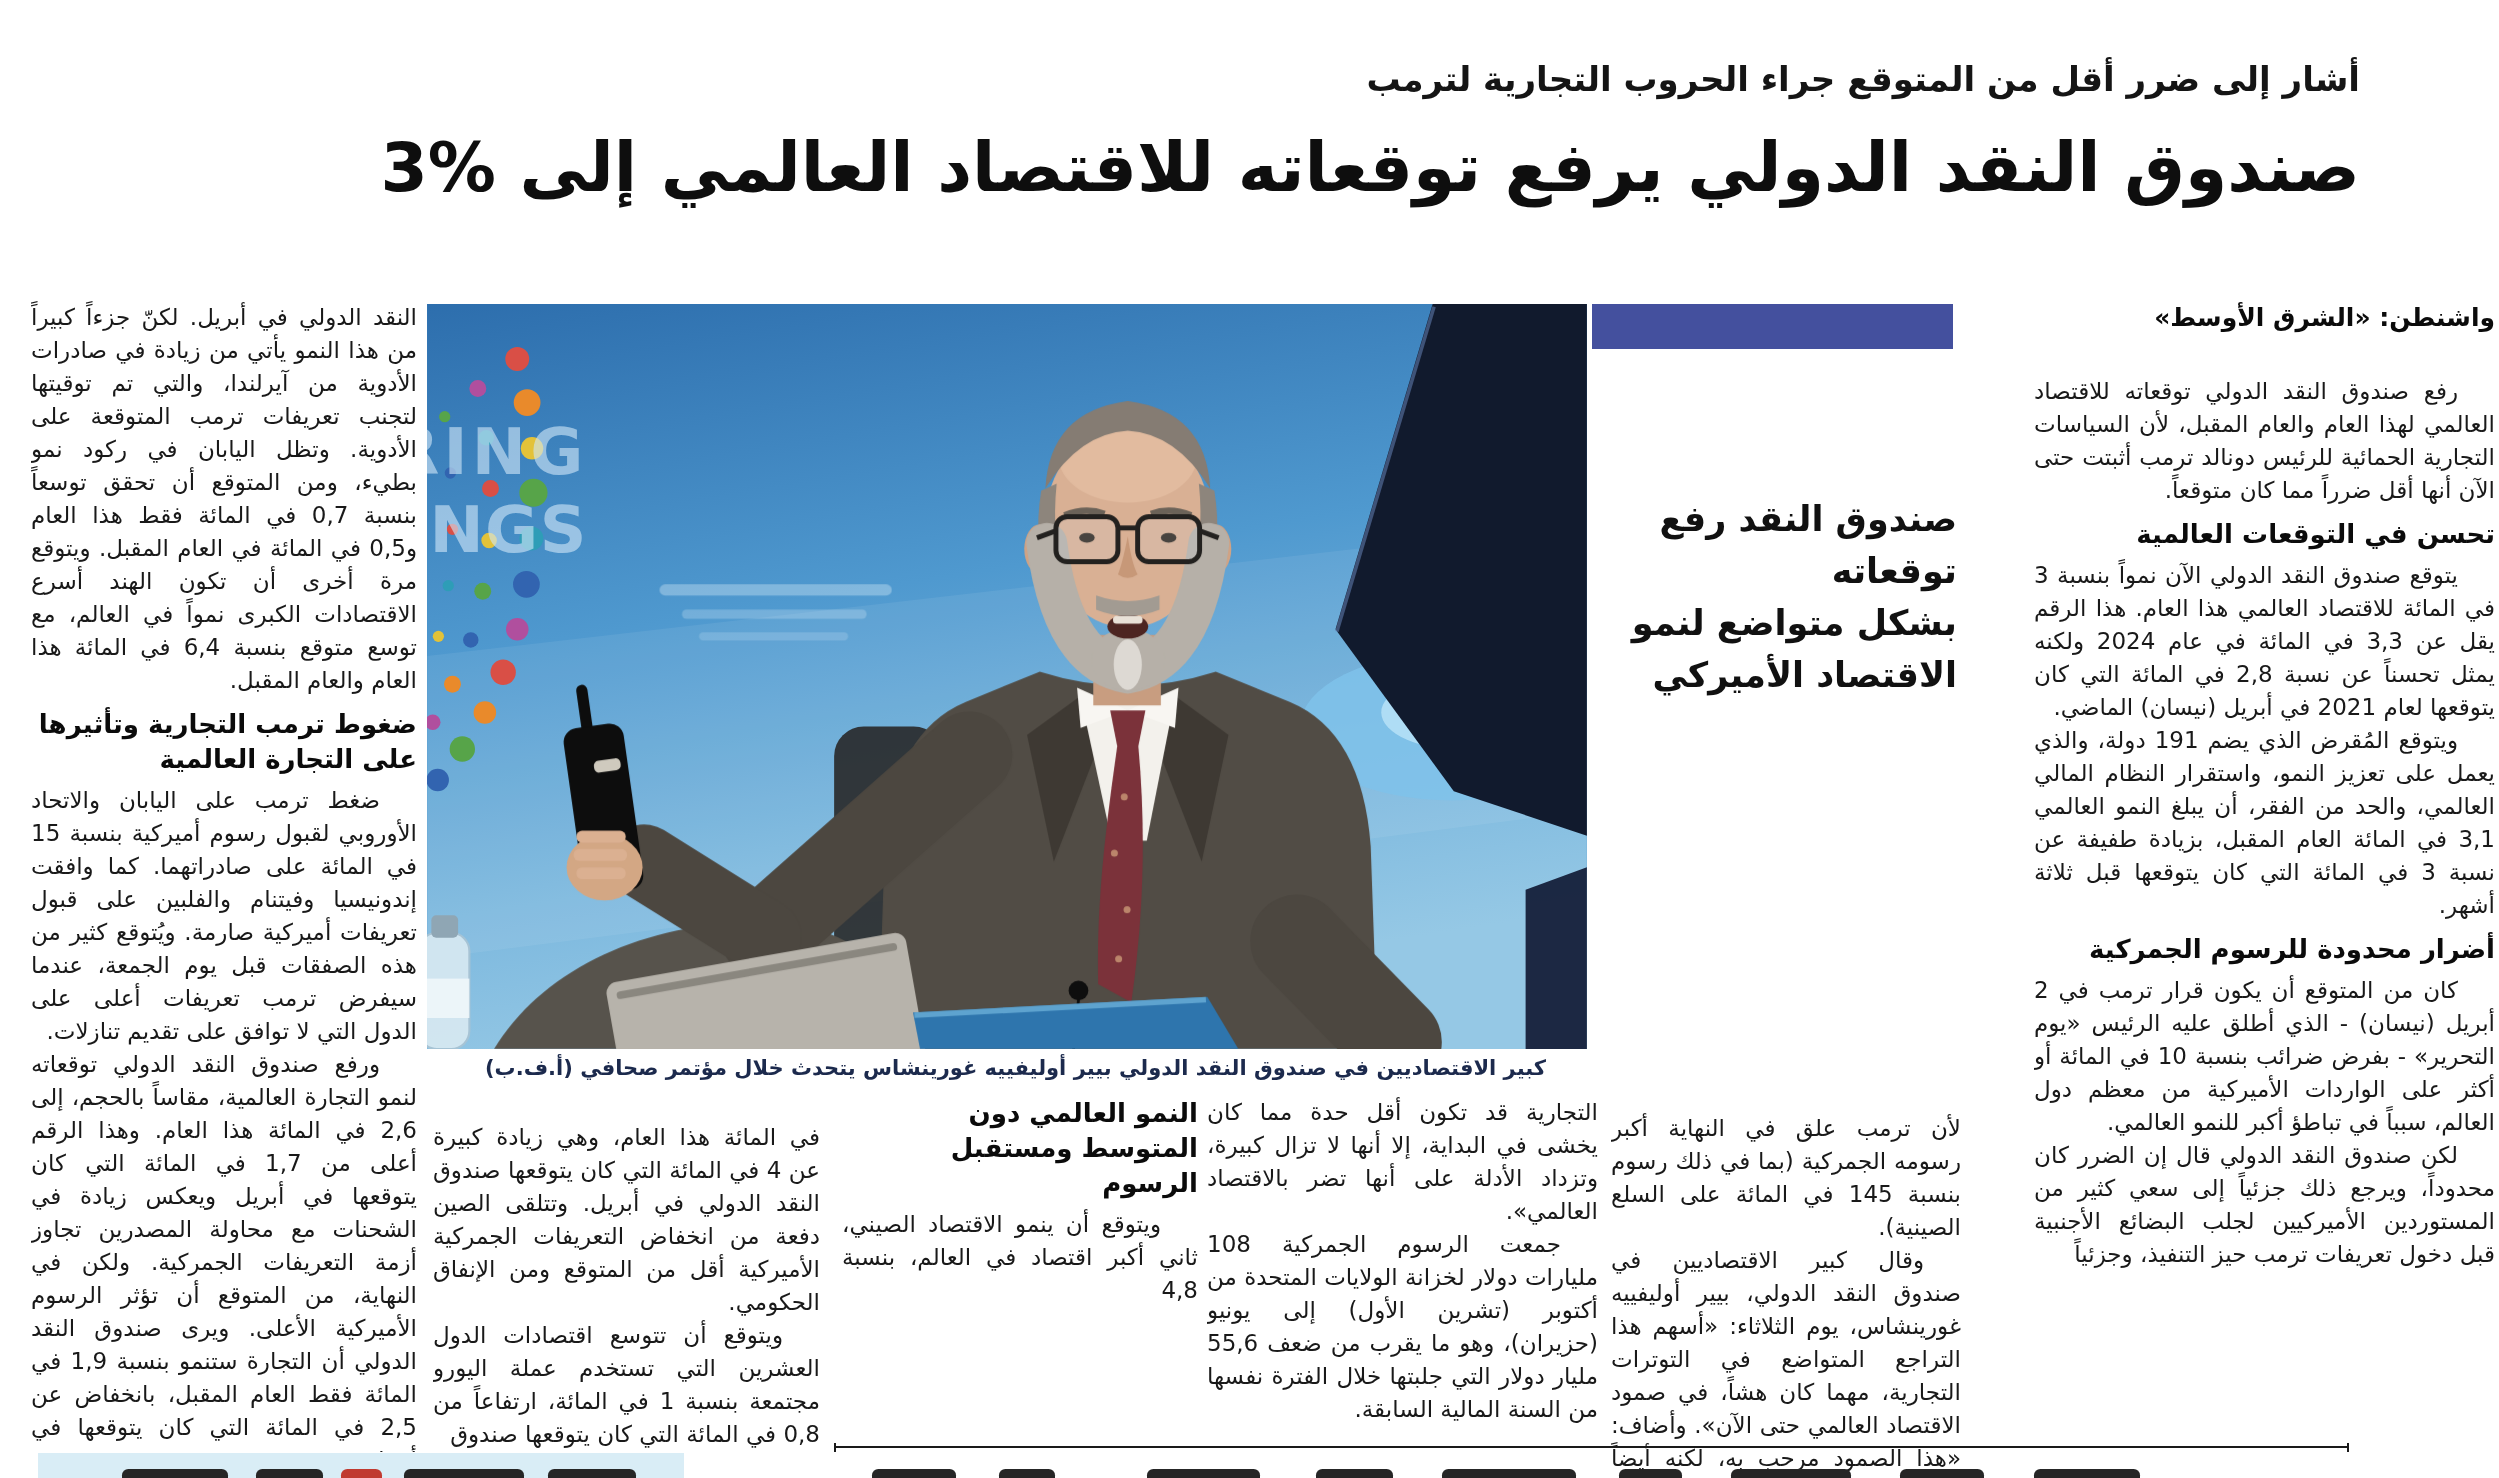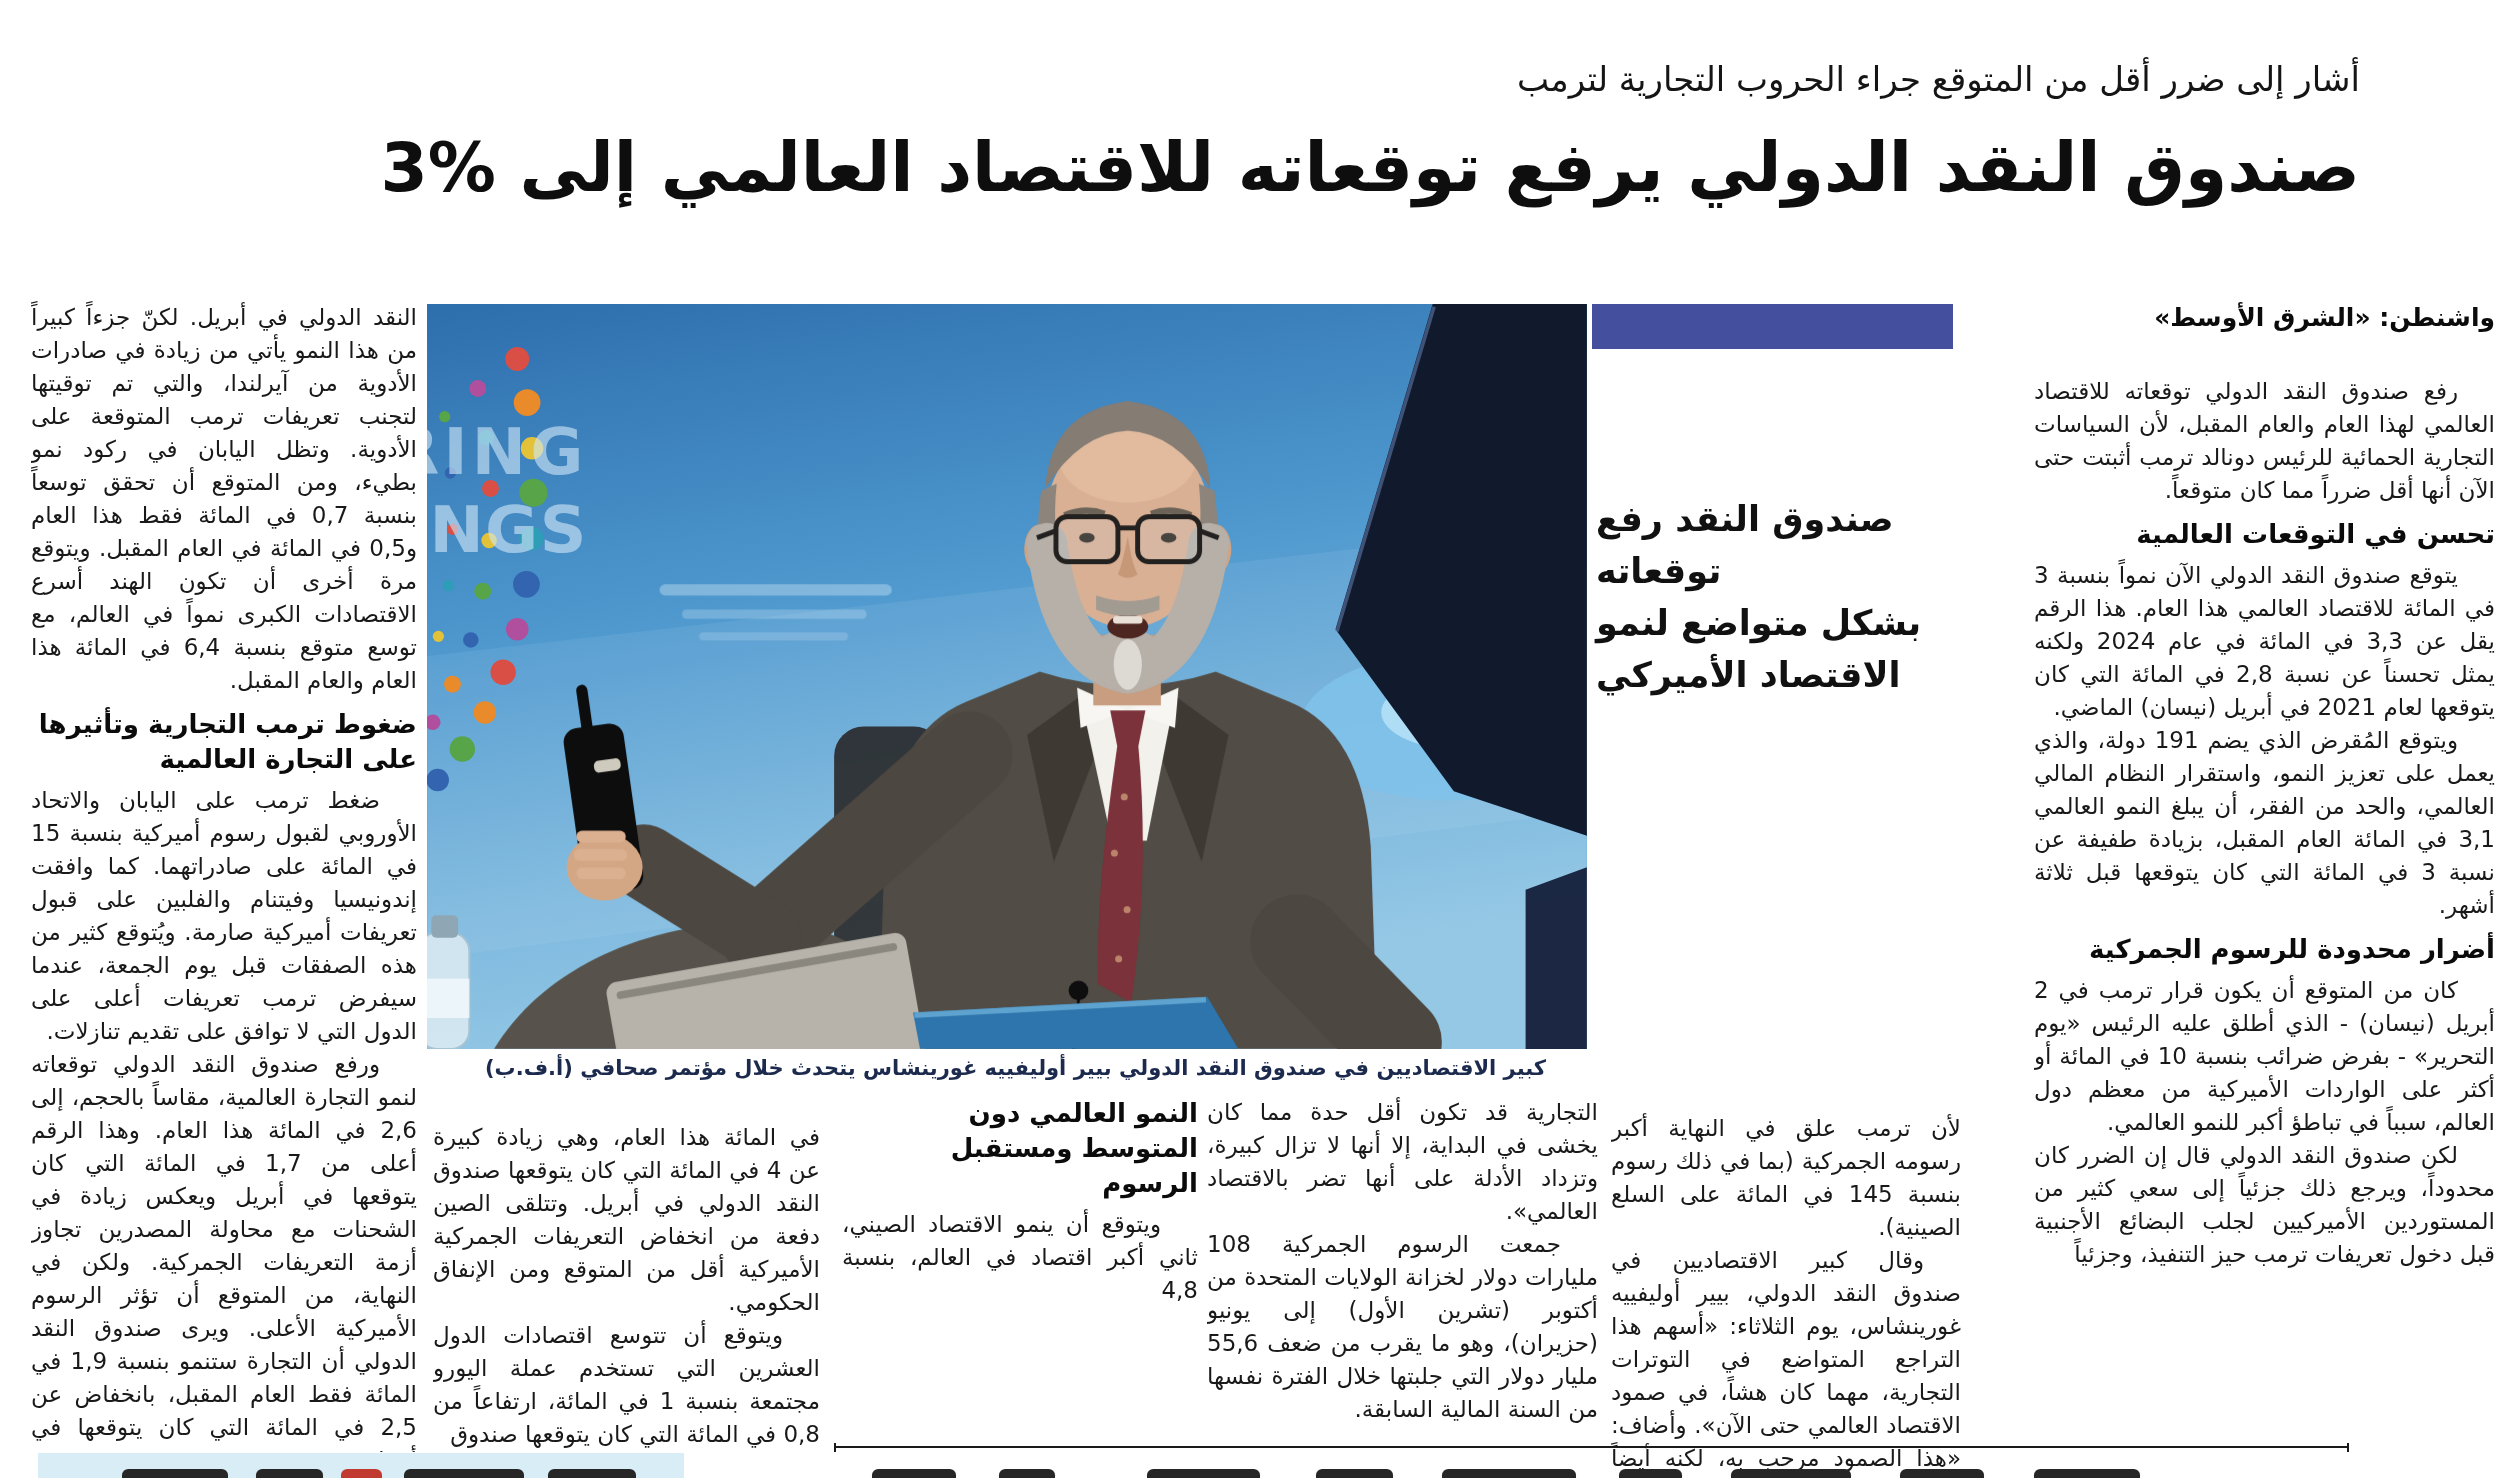--- a/index.html
+++ b/index.html
@@ -1,33 +1,33 @@
 <!DOCTYPE html>
 <html lang="ar" dir="rtl" style="font-size:11.3px"><head>
 <meta charset="utf-8">
 <style>
   html,body{margin:0;padding:0;background:#e8e8e8;}
   body{font-family:"DejaVu Sans", sans-serif;}
   .page{position:relative;width:2500px;height:1479px;background:#ffffff;overflow:hidden;direction:rtl;color:#191919;}
-  .kicker{position:absolute;top:59px;right:139px;font-size:34px;font-weight:normal;color:#151515;white-space:nowrap;}
+  .kicker{position:absolute;top:59px;right:139px;font-size:34px;font-weight:bold;color:#151515;white-space:nowrap;}
   .headline{position:absolute;top:128px;right:139px;margin:0;font-size:68px;font-weight:800;color:#0e0e0e;white-space:nowrap;letter-spacing:-0.7px;}
   .col{position:absolute;overflow:hidden;font-size:23px;line-height:33px;text-align:justify;}
   .col p{margin:0;text-align:justify;text-align-last:right;}
   .col p.indent{text-indent:37px;}
   .subhead{margin:10px 0 7px 0;font-size:26px;font-weight:800;color:#0b0b0b;text-align:right;line-height:35px;}
   .dateline{font-size:25px;font-weight:bold;margin:0 0 41px 0 !important;text-align:right !important;color:#0b0b0b;}
   .col-right{left:2035px;top:301px;width:461px;height:1149px;}
   .col-left{left:32px;top:301px;width:386px;height:1151px;}
   .col-a{left:434px;top:1096px;width:387px;height:356px;margin-top:25px;}
   .col-b{left:843px;top:1096px;width:356px;height:356px;}
   .col-b .subhead{margin-top:0;margin-left:24px;}
   .col-c{left:1208px;top:1096px;width:391px;height:356px;}
   .col-d{left:1612px;top:1088px;width:350px;height:364px;margin-top:24px;}
   .quote-bar{position:absolute;left:1593px;top:304px;width:361px;height:45px;background:#44509e;}
-  .pull-quote{position:absolute;left:1597px;top:493px;width:361px;text-align:left;font-weight:800;font-size:35px;line-height:52px;color:#111;}
+  .pull-quote{position:absolute;left:1597px;top:493px;width:361px;text-align:right;font-weight:800;font-size:35px;line-height:52px;color:#111;}
   .photo-fig{position:absolute;left:428px;top:304px;width:1160px;height:745px;margin:0;overflow:hidden;background:#4189c7;}
   .photo-caption{position:absolute;left:428px;top:1056px;width:1160px;box-sizing:border-box;padding-right:41px;text-align:right;font-size:21px;font-weight:bold;color:#1c2a4d;}
   .bottom-rule{position:absolute;left:835px;top:1446px;width:1515px;height:2.1px;background:#1a1a1a;}
   .bottom-rule::before,.bottom-rule::after{content:"";position:absolute;top:-3.5px;width:2.1px;height:9.2px;background:#1a1a1a;}
   .bottom-rule::before{left:0;}
   .bottom-rule::after{right:0;}
   .teaser-box{position:absolute;left:39px;top:1453px;width:646px;height:26px;background:#d9edf6;overflow:hidden;}
   .frag{position:absolute;background:#262626;border-radius:6.3px 6.3px 0 0;}
   .frag.red{background:#c03a30;}
   .next-frags{position:absolute;left:852px;top:1469px;width:1401px;height:10px;overflow:hidden;}

